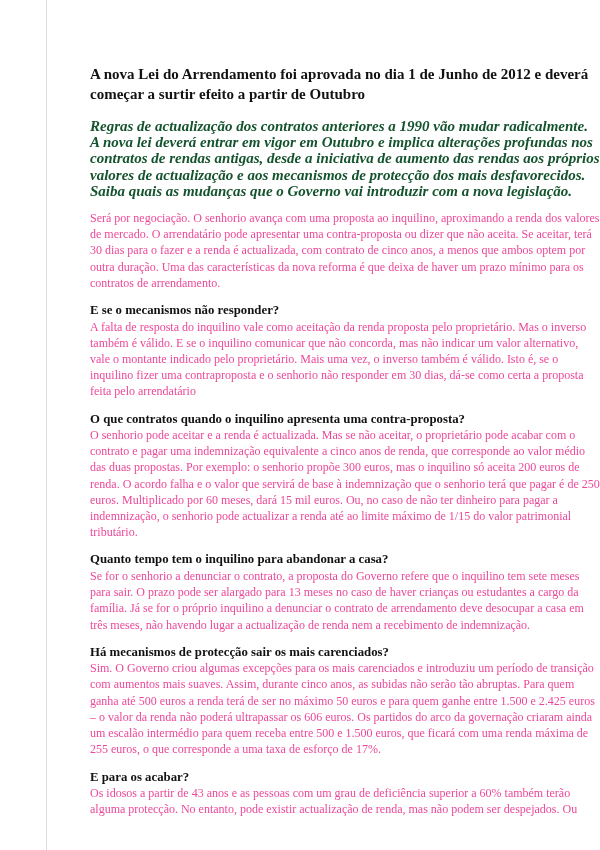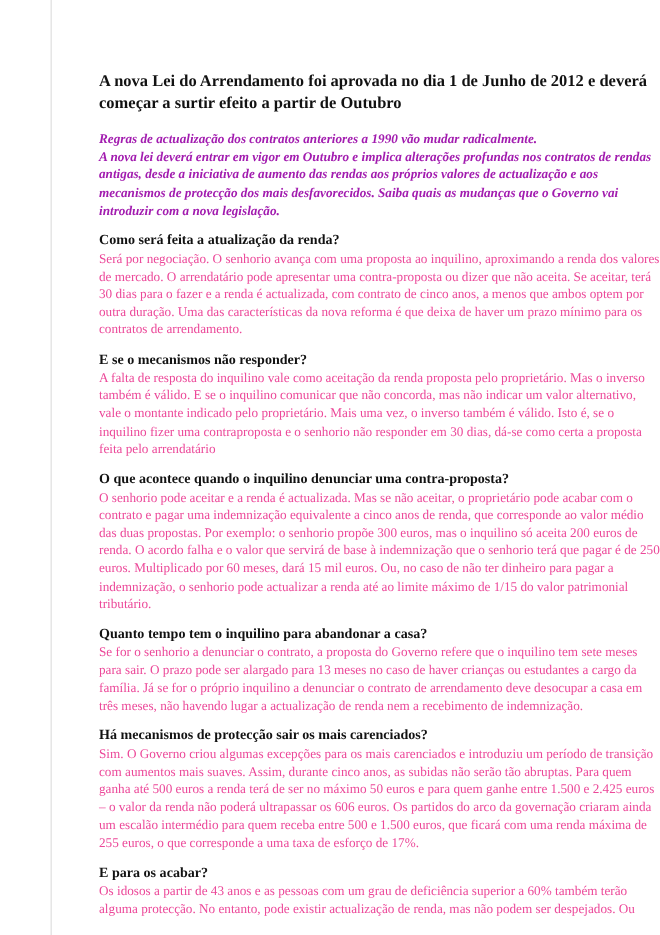--- a/index.html
+++ b/index.html
@@ -29,25 +29,25 @@
   }
   .doc-title {
     margin: 0 0 14px 0;
     font-size: 15px;
     line-height: 20px;
     font-weight: bold;
     color: #121212;
   }
   .lede p {
     margin: 0;
-    font-size: 12px;
+    font-size: 15px;
     line-height: 16.2px;
     font-style: italic;
     font-weight: bold;
-    color: #a21caf;
+    color: #14532d;
   }
   .doc-section {
     margin-top: 11px;
   }
   .doc-section h2 {
     margin: 0;
     font-size: 12.8px;
     line-height: 16.5px;
     font-weight: bold;
     color: #121212;
@@ -67,31 +67,30 @@
   <div class="content">
 
     <h1 class="doc-title">A nova Lei do Arrendamento foi aprovada no dia 1 de Junho de 2012 e deverá começar a surtir efeito a partir de Outubro</h1>
 
     <div class="lede">
       <p>Regras de actualização dos contratos anteriores a 1990 vão mudar radicalmente.</p>
       <p>A nova lei deverá entrar em vigor em Outubro e implica alterações profundas nos contratos de rendas antigas, desde a iniciativa de aumento das rendas aos próprios valores de actualização e aos mecanismos de protecção dos mais desfavorecidos. Saiba quais as mudanças que o Governo vai introduzir com a nova legislação.</p>
     </div>
 
     <section class="doc-section">
-      <h2>Como será feita a atualização da renda?</h2>
       <p>Será por negociação. O senhorio avança com uma proposta ao inquilino, aproximando a renda dos valores de mercado. O arrendatário pode apresentar uma contra-proposta ou dizer que não aceita. Se aceitar, terá 30 dias para o fazer e a renda é actualizada, com contrato de cinco anos, a menos que ambos optem por outra duração. Uma das características da nova reforma é que deixa de haver um prazo mínimo para os contratos de arrendamento.</p>
     </section>
 
     <section class="doc-section">
       <h2>E se o mecanismos não responder?</h2>
       <p>A falta de resposta do inquilino vale como aceitação da renda proposta pelo proprietário. Mas o inverso também é válido. E se o inquilino comunicar que não concorda, mas não indicar um valor alternativo, vale o montante indicado pelo proprietário. Mais uma vez, o inverso também é válido. Isto é, se o inquilino fizer uma contraproposta e o senhorio não responder em 30 dias, dá-se como certa a proposta feita pelo arrendatário</p>
     </section>
 
     <section class="doc-section">
-      <h2>O que acontece quando o inquilino denunciar uma contra-proposta?</h2>
+      <h2>O que contratos quando o inquilino apresenta uma contra-proposta?</h2>
       <p>O senhorio pode aceitar e a renda é actualizada. Mas se não aceitar, o proprietário pode acabar com o contrato e pagar uma indemnização equivalente a cinco anos de renda, que corresponde ao valor médio das duas propostas. Por exemplo: o senhorio propõe 300 euros, mas o inquilino só aceita 200 euros de renda. O acordo falha e o valor que servirá de base à indemnização que o senhorio terá que pagar é de 250 euros. Multiplicado por 60 meses, dará 15 mil euros. Ou, no caso de não ter dinheiro para pagar a indemnização, o senhorio pode actualizar a renda até ao limite máximo de 1/15 do valor patrimonial tributário.</p>
     </section>
 
     <section class="doc-section">
       <h2>Quanto tempo tem o inquilino para abandonar a casa?</h2>
       <p>Se for o senhorio a denunciar o contrato, a proposta do Governo refere que o inquilino tem sete meses para sair. O prazo pode ser alargado para 13 meses no caso de haver crianças ou estudantes a cargo da família. Já se for o próprio inquilino a denunciar o contrato de arrendamento deve desocupar a casa em três meses, não havendo lugar a actualização de renda nem a recebimento de indemnização.</p>
     </section>
 
     <section class="doc-section">
       <h2>Há mecanismos de protecção sair os mais carenciados?</h2>

